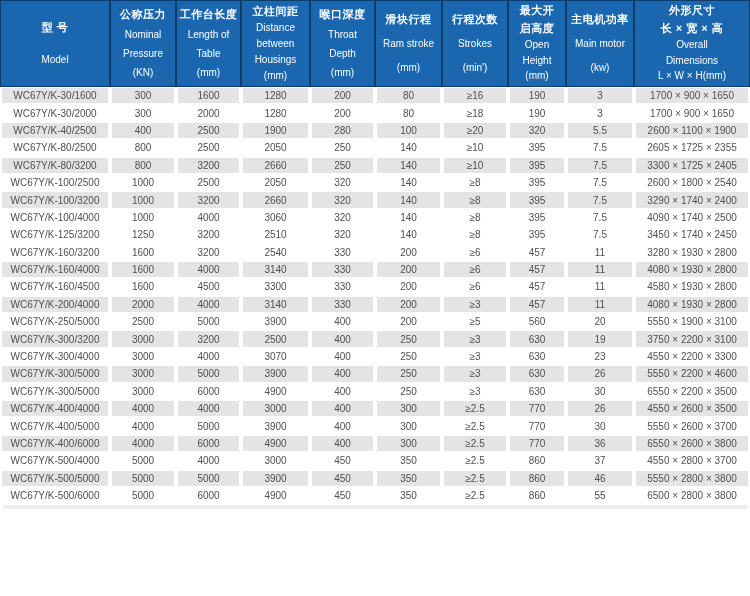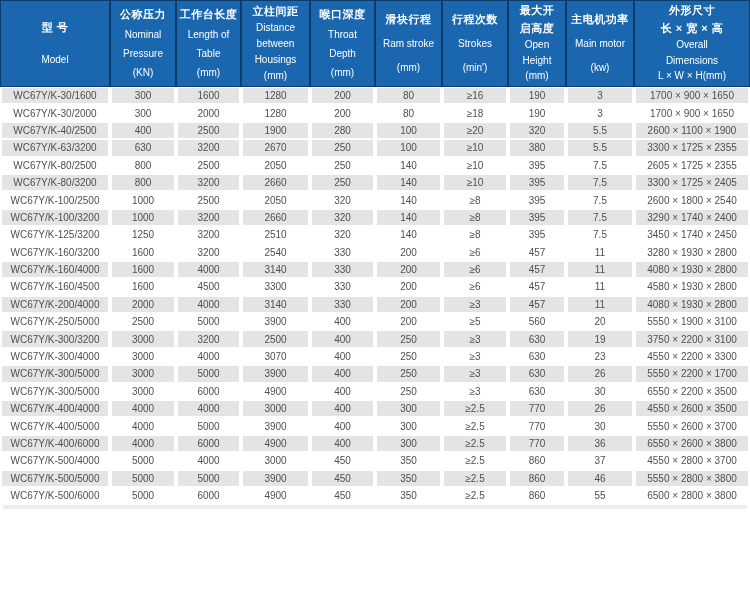--- a/index.html
+++ b/index.html
@@ -167,32 +167,20 @@
         <td>400</td>
         <td>2500</td>
         <td>1900</td>
         <td>280</td>
         <td>100</td>
         <td>≥20</td>
         <td>320</td>
         <td>5.5</td>
         <td>2600 × 1100 × 1900</td>
       </tr>
-      <tr class="stripe">
-        <td>WC67Y/K-63/3200</td>
-        <td>630</td>
-        <td>3200</td>
-        <td>2670</td>
-        <td>250</td>
-        <td>100</td>
-        <td>≥10</td>
-        <td>380</td>
-        <td>5.5</td>
-        <td>3300 × 1725 × 2355</td>
-      </tr>
       <tr>
         <td>WC67Y/K-80/2500</td>
         <td>800</td>
         <td>2500</td>
         <td>2050</td>
         <td>250</td>
         <td>140</td>
         <td>≥10</td>
         <td>395</td>
         <td>7.5</td>
@@ -228,20 +216,32 @@
         <td>3200</td>
         <td>2660</td>
         <td>320</td>
         <td>140</td>
         <td>≥8</td>
         <td>395</td>
         <td>7.5</td>
         <td>3290 × 1740 × 2400</td>
       </tr>
       <tr>
+        <td>WC67Y/K-100/4000</td>
+        <td>1000</td>
+        <td>4000</td>
+        <td>3060</td>
+        <td>320</td>
+        <td>140</td>
+        <td>≥8</td>
+        <td>395</td>
+        <td>7.5</td>
+        <td>4090 × 1740 × 2500</td>
+      </tr>
+      <tr>
         <td>WC67Y/K-125/3200</td>
         <td>1250</td>
         <td>3200</td>
         <td>2510</td>
         <td>320</td>
         <td>140</td>
         <td>≥8</td>
         <td>395</td>
         <td>7.5</td>
         <td>3450 × 1740 × 2450</td>
@@ -333,21 +333,21 @@
       <tr class="stripe">
         <td>WC67Y/K-300/5000</td>
         <td>3000</td>
         <td>5000</td>
         <td>3900</td>
         <td>400</td>
         <td>250</td>
         <td>≥3</td>
         <td>630</td>
         <td>26</td>
-        <td>5550 × 2200 × 1700</td>
+        <td>5550 × 2200 × 4600</td>
       </tr>
       <tr>
         <td>WC67Y/K-300/5000</td>
         <td>3000</td>
         <td>6000</td>
         <td>4900</td>
         <td>400</td>
         <td>250</td>
         <td>≥3</td>
         <td>630</td>

